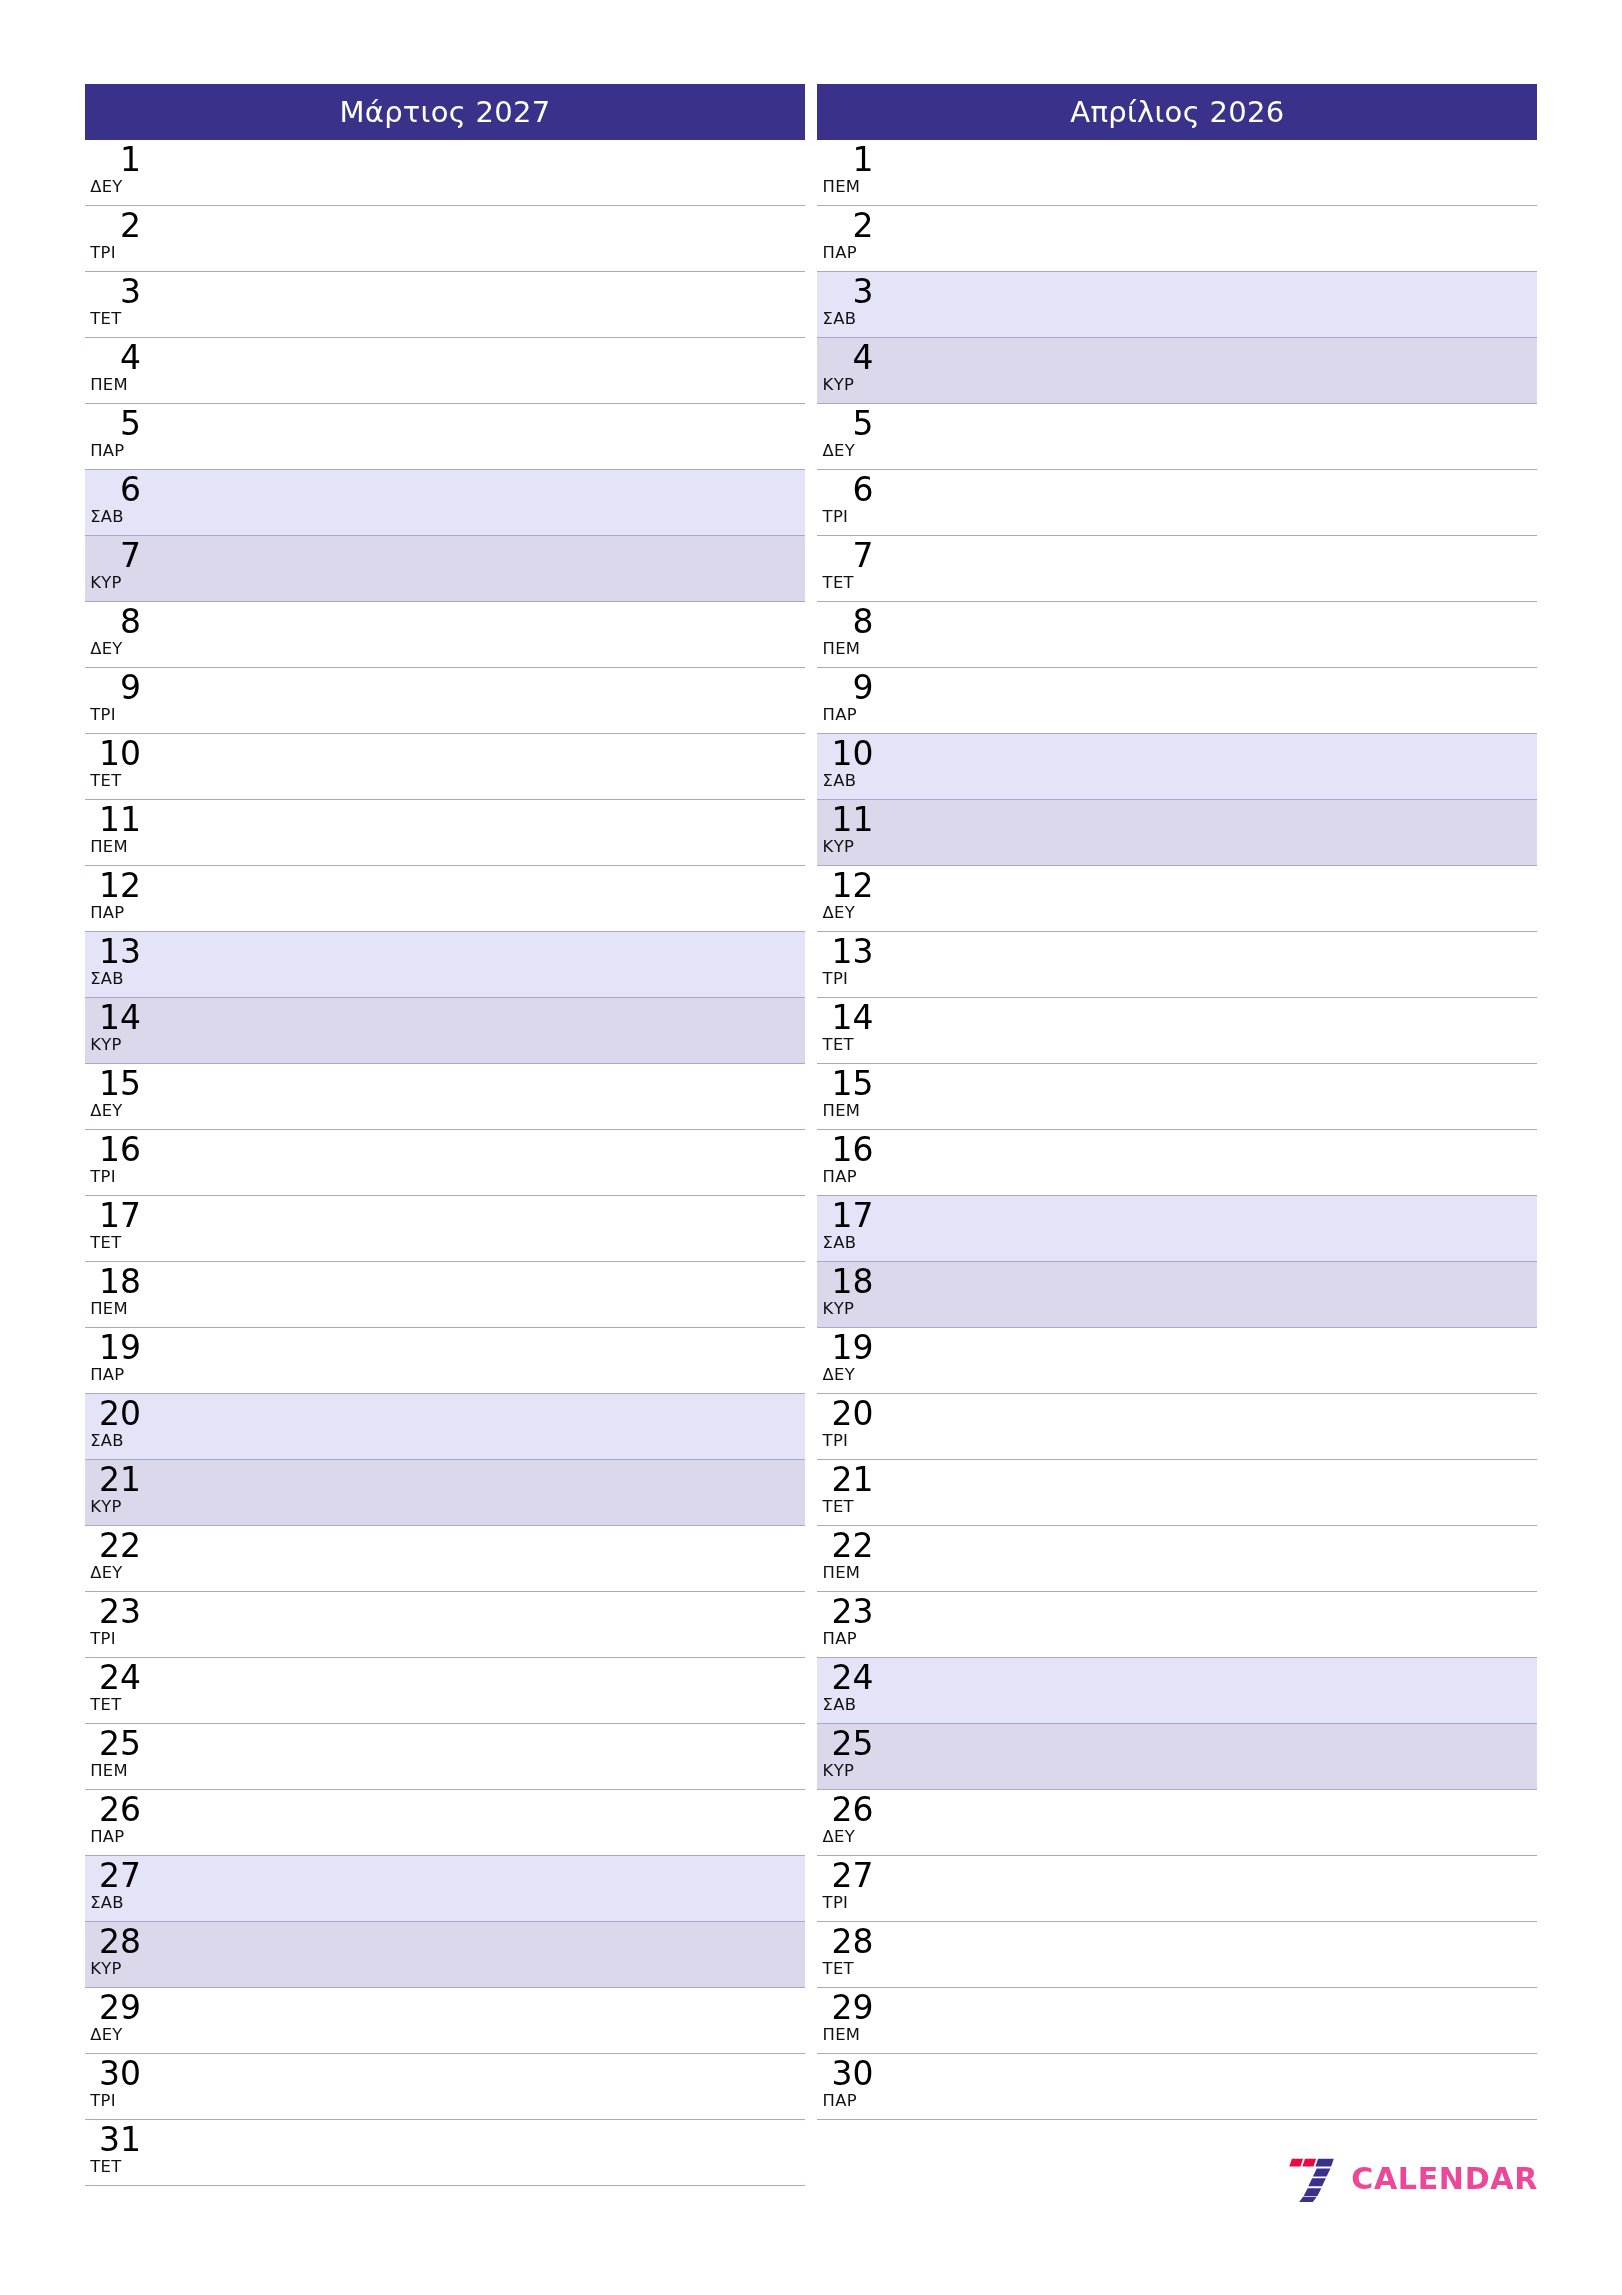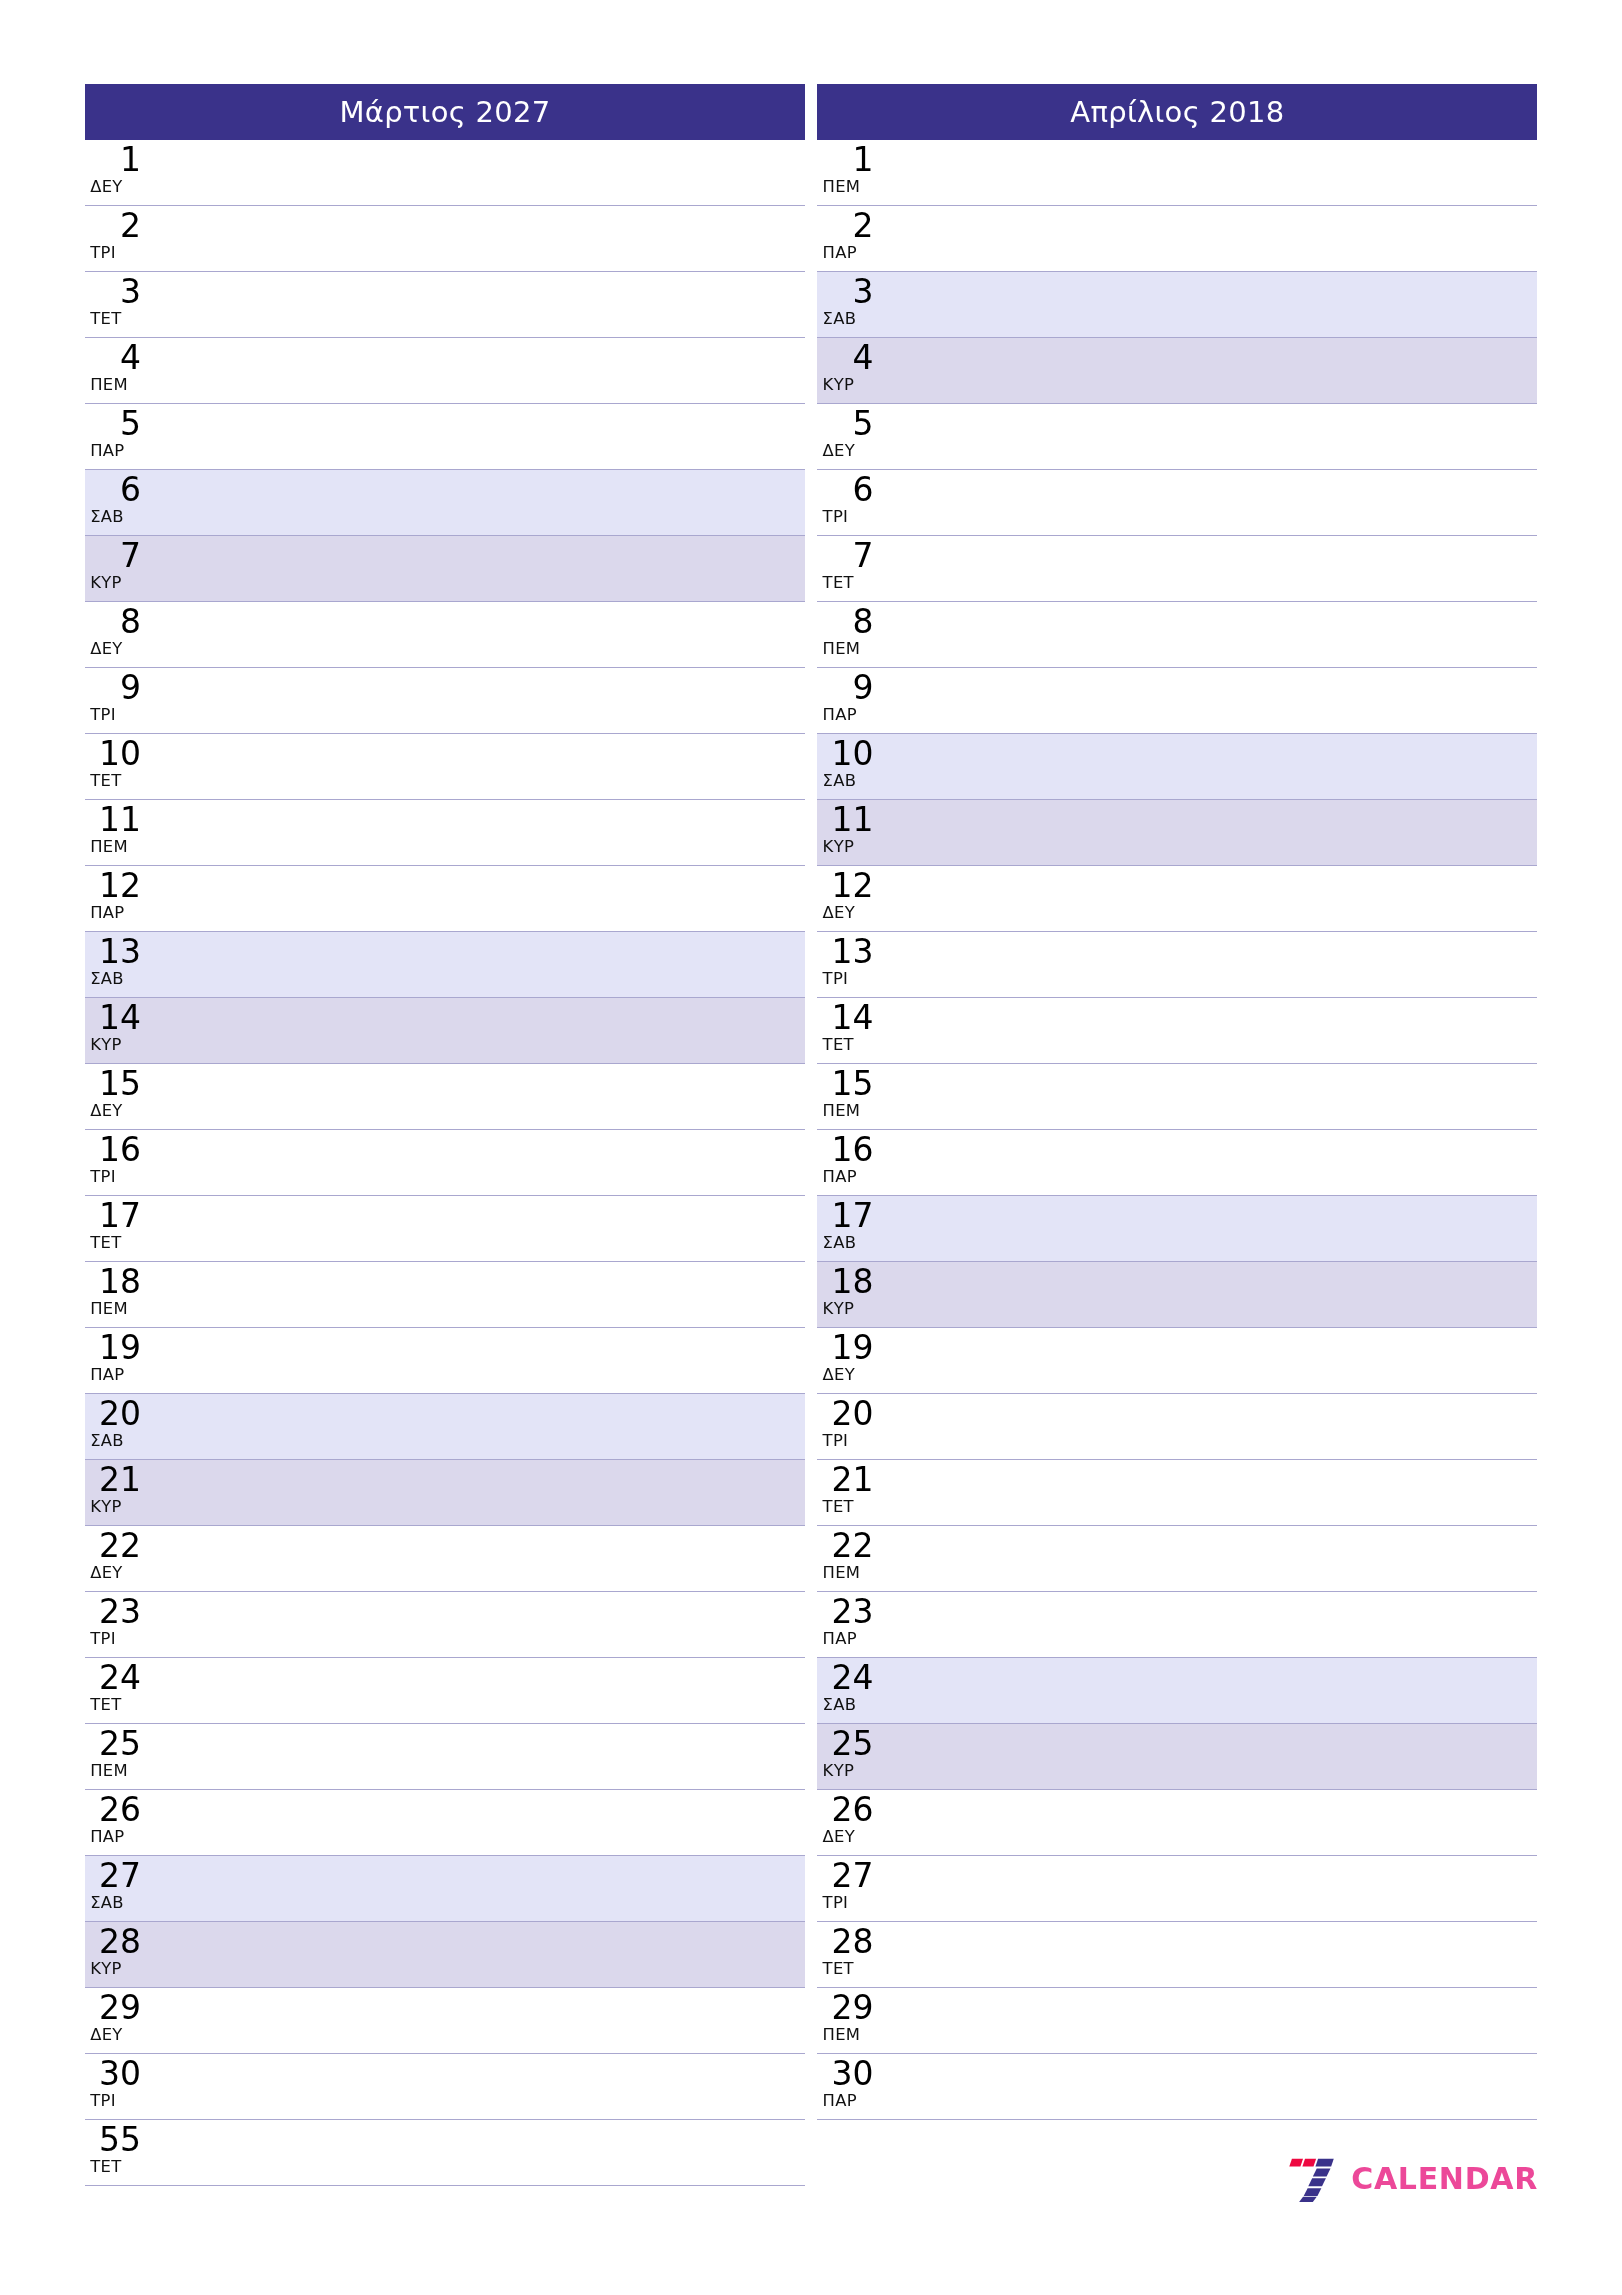--- a/index.html
+++ b/index.html
@@ -356,31 +356,31 @@
           </div>
           <div class="day-row">
             <div class="day-label">
               <div class="day-num">30</div>
               <div class="day-dow">ΤΡΙ</div>
             </div>
             <div class="day-notes"></div>
           </div>
           <div class="day-row">
             <div class="day-label">
-              <div class="day-num">55</div>
+              <div class="day-num">31</div>
               <div class="day-dow">ΤΕΤ</div>
             </div>
             <div class="day-notes"></div>
           </div>
         </div>
     </div>
 
     <div class="month-col">
       <div class="month-header">
-        <span>Απρίλιος 2018</span>
+        <span>Απρίλιος 2026</span>
       </div>
       <div class="days" id="days-right">
           <div class="day-row">
             <div class="day-label">
               <div class="day-num">1</div>
               <div class="day-dow">ΠΕΜ</div>
             </div>
             <div class="day-notes"></div>
           </div>
           <div class="day-row">

